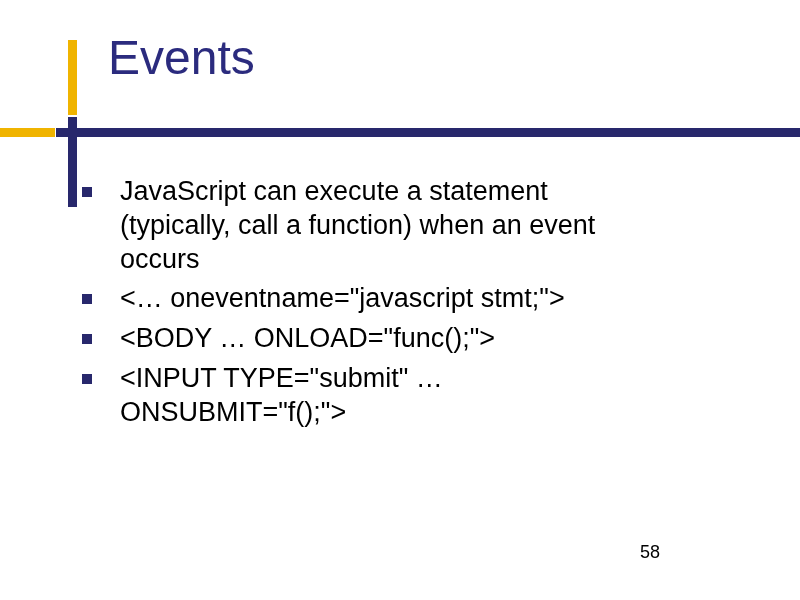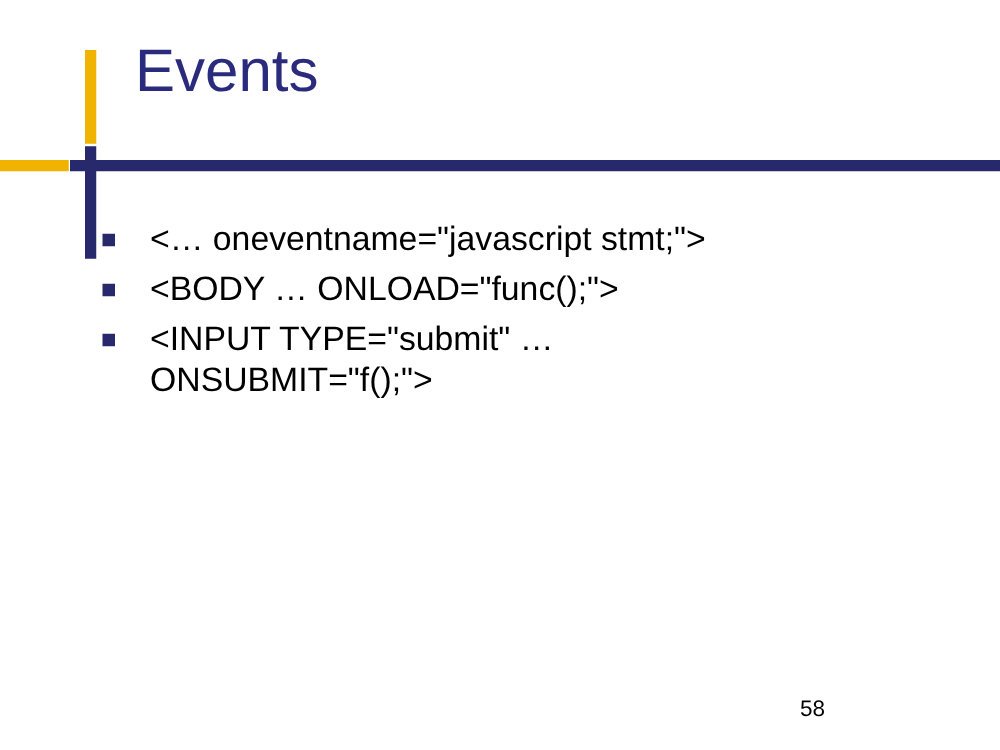--- a/index.html
+++ b/index.html
@@ -96,41 +96,44 @@
     top: 12px;
     width: 10px;
     height: 10px;
     background: #28286c;
   }
   .italic {
   }
   .page-num {
     position: absolute;
     right: 32px;
-    bottom: 22px;
+    bottom: 37px;
     font-size: 18px;
     color: #000;
   }
 </style>
 </head>
 <body>
 <div class="slide">
 
   <div class="deco">
     <div class="h-yellow"></div>
     <div class="h-navy"></div>
     <div class="v-yellow"></div>
     <div class="v-navy"></div>
   </div>
 
   <div class="title">Events</div>
 
   <div class="content">
     <ul>
       <li>
+        <span>JavaScript can execute a statement (typically, call a function) when an event occurs</span>
+      </li>
+      <li>
         <span><span>&lt;… </span><span class="italic">oneventname</span><span>="javascript stmt;"&gt;</span></span>
       </li>
       <li>
         <span>&lt;BODY … ONLOAD="func();"&gt;</span>
       </li>
       <li>
         <span>&lt;INPUT TYPE="submit" … ONSUBMIT="f();"&gt;</span>
       </li>
     </ul>
   </div>

